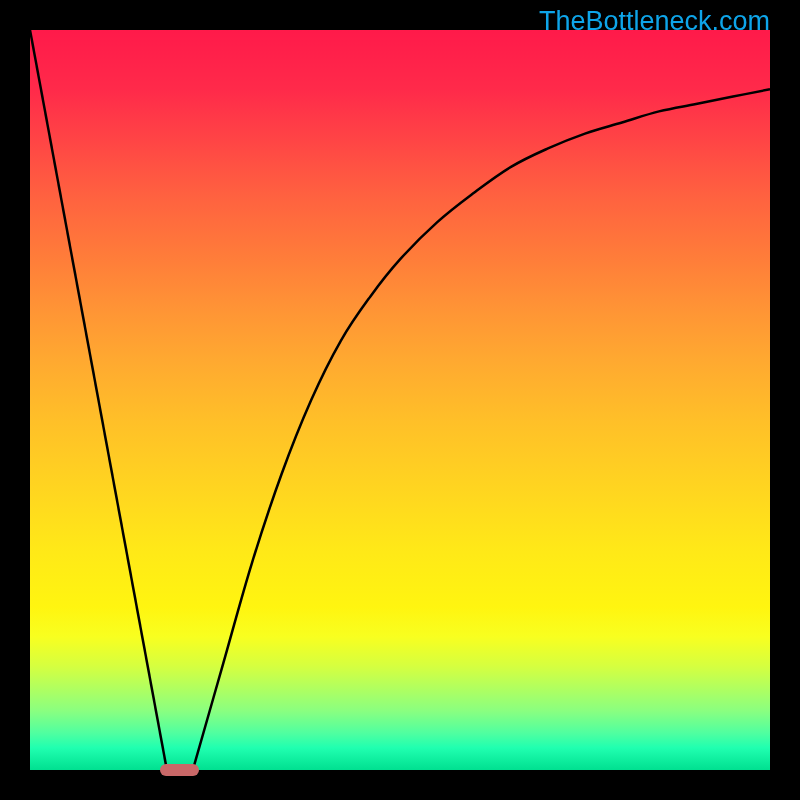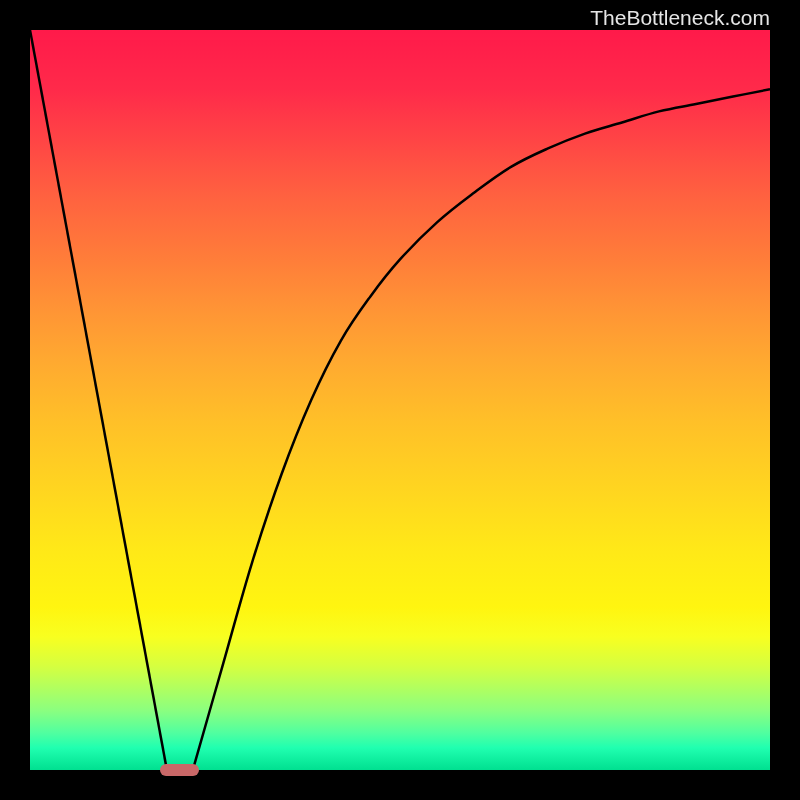--- a/index.html
+++ b/index.html
@@ -40,22 +40,22 @@
         #50ffa0 95%,
         #20ffb0 97%,
         #00e090 100%
       );
     }
     .watermark {
       position: absolute;
       top: 6px;
       right: 30px;
       font-family: Arial, sans-serif;
-      font-size: 21px;
-      color: #e5e5e5;
+      font-size: 27px;
+      color: #0ea5e9;
       font-weight: 500;
     }
     .marker {
       position: absolute;
       background: #c96868;
       border-radius: 10px;
     }
     svg.curve-svg {
       position: absolute;
       top: 0;

